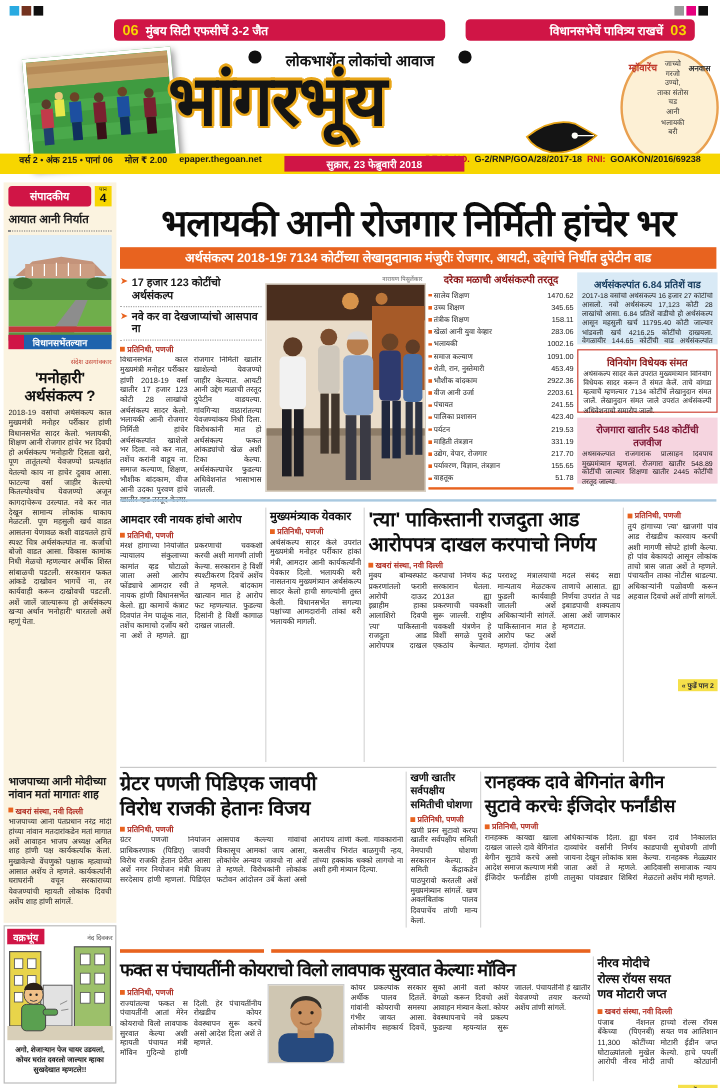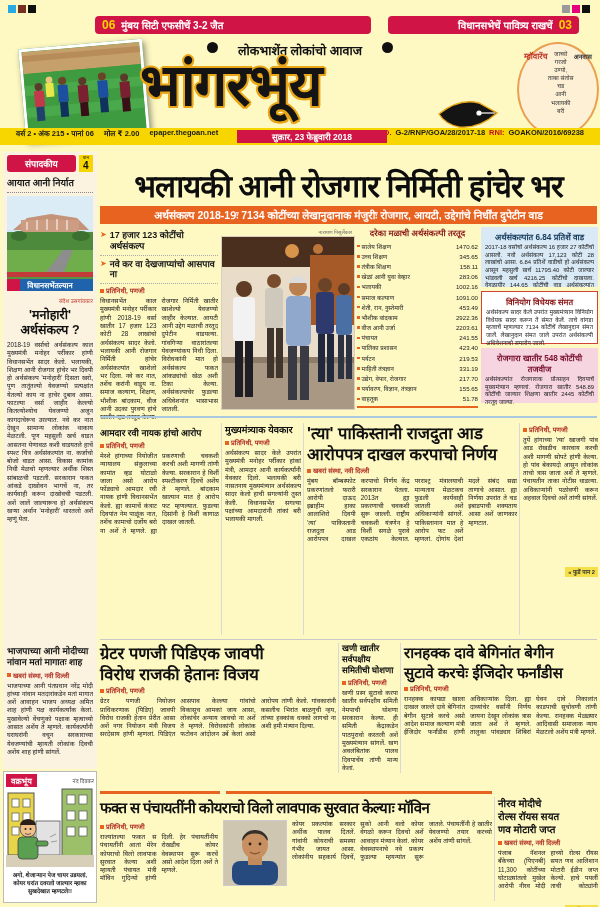--- a/index.html
+++ b/index.html
@@ -1,16 +1,16 @@
 <!DOCTYPE html>
 <html><head>
 <meta charset="utf-8">
 <style>
   html,body{margin:0;padding:0;background:#e9e9e9;}
-  #page{position:relative;width:600px;height:907px;background:#fef9c3;margin:0 auto;
+  #page{position:relative;width:600px;height:907px;background:#ffffff;margin:0 auto;
         font-family:"Liberation Sans","DejaVu Sans",sans-serif;overflow:hidden;color:#1a1a1a;}
   .abs{position:absolute;}
   
   .regmarks{display:flex;gap:2px;}
   .regmarks span{width:8px;height:8px;display:block;}
   
   .banner{background:#d01546;border-radius:4px;color:#fff;display:flex;align-items:center;
           font-weight:bold;font-size:10px;padding:0 7px;height:18px;}
   .banner .pg{color:#f7d600;font-size:12px;font-weight:bold;}
   

